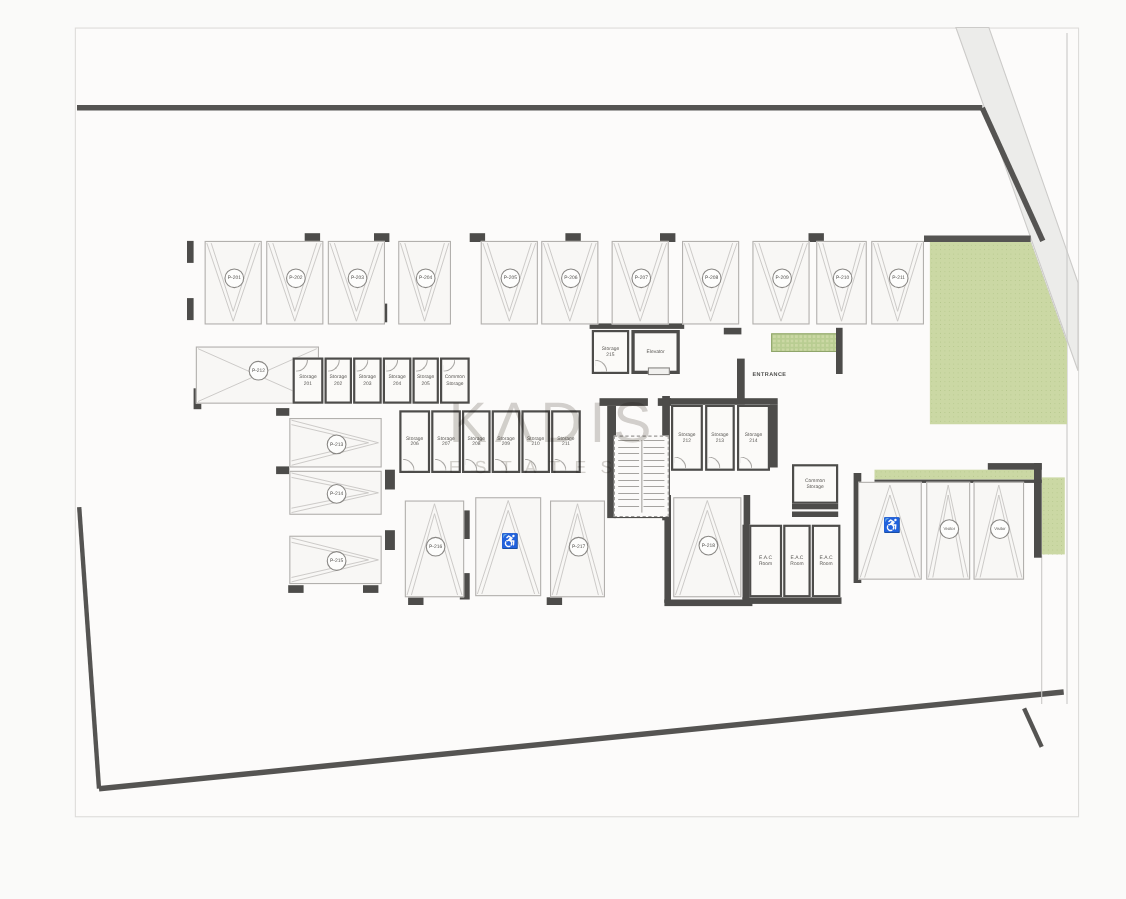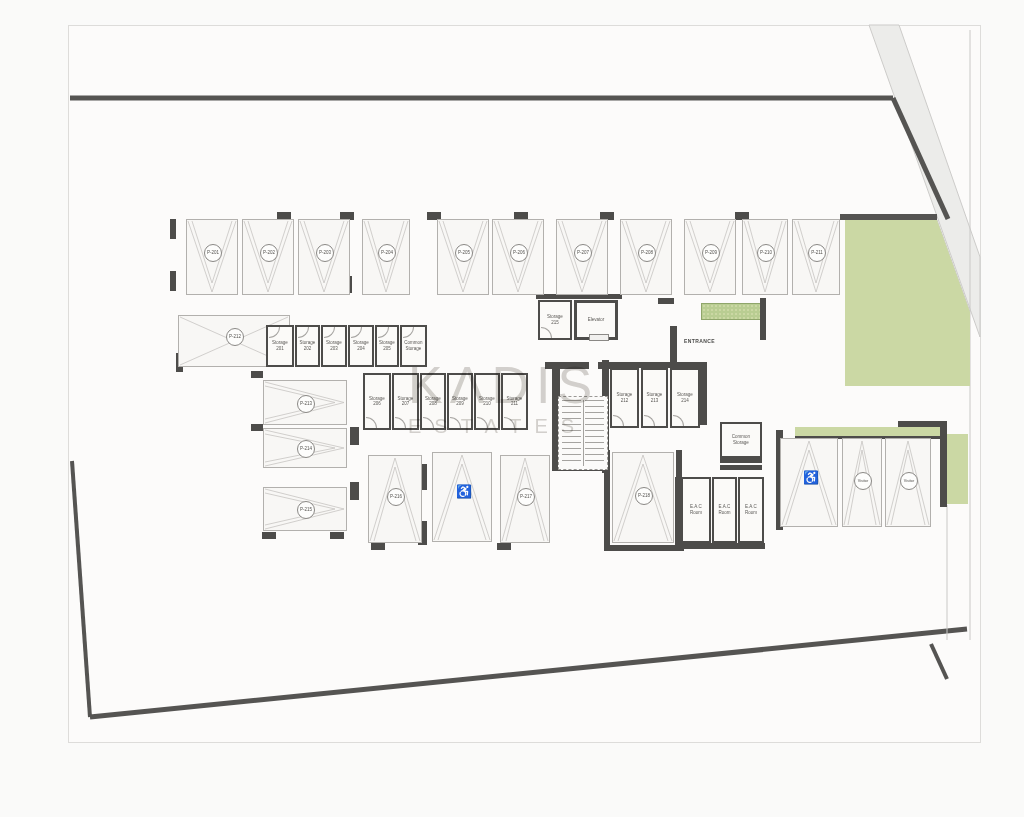--- a/index.html
+++ b/index.html
@@ -19,21 +19,21 @@
   .room .rlbl{position:absolute;left:0;right:0;top:50%;transform:translateY(-55%);text-align:center;font-size:4.5px;line-height:5.5px;}
   .arc{position:absolute;width:11px;height:11px;box-sizing:border-box;}
   .arc.top{border-right:1px solid #a8a6a3;border-bottom:1px solid #a8a6a3;border-radius:0 0 100% 0;top:0;left:1px;}
   .arc.bottom{border-right:1px solid #a8a6a3;border-top:1px solid #a8a6a3;border-radius:0 100% 0 0;bottom:0;left:1px;}
   #stairs{position:absolute;border:1px dashed #9a9895;background:#fbfaf9;}
   .flight{position:absolute;top:3px;bottom:3px;width:19px;background-image:repeating-linear-gradient(to bottom,#a5a3a0 0 1px,rgba(0,0,0,0) 1px 6px);}
   .flightdiv{position:absolute;top:3px;bottom:3px;left:50%;width:1px;background:#a5a3a0;}
   .txtlabel{position:absolute;color:#4a4a48;font-weight:bold;}
   #watermark{position:absolute;left:408px;top:358px;width:230px;text-align:left;color:#b3afa9;mix-blend-mode:multiply;opacity:0.55;pointer-events:none;}
   #wm1{font-size:52px;font-weight:400;letter-spacing:7px;line-height:54px;}
-  #wm2{font-size:20px;font-weight:400;letter-spacing:13px;line-height:20px;margin-top:4px;}
+  #wm2{font-size:16px;font-weight:400;letter-spacing:13px;line-height:20px;margin-top:4px;}
   .elevdoor{position:absolute;background:#f1f0ee;border:1px solid #8a8885;}
 </style>
 </head>
 <body>
 
 <div id="canvas">
   <div id="frame"></div>
   <svg id="sitesvg">
       <polygon points="869,25 899,25 980,257 980,337" fill="#ececea" stroke="#cccbc9"></polygon>
       <line x1="70" y1="98" x2="893" y2="98" stroke="#555452" stroke-width="5"></line>

